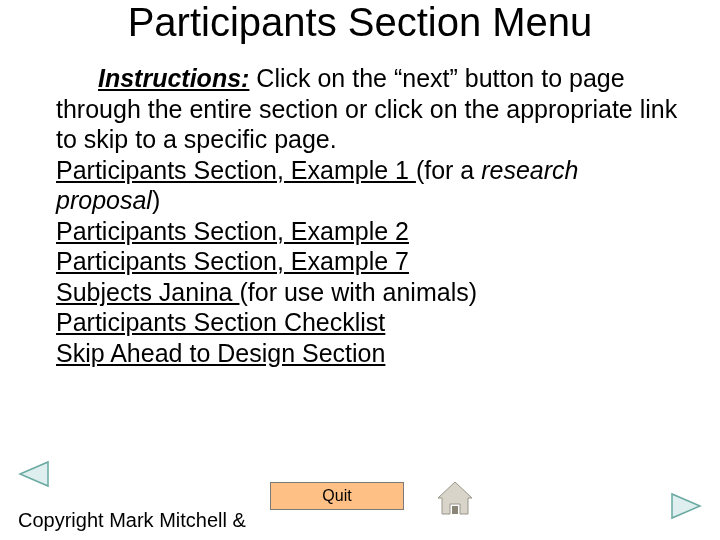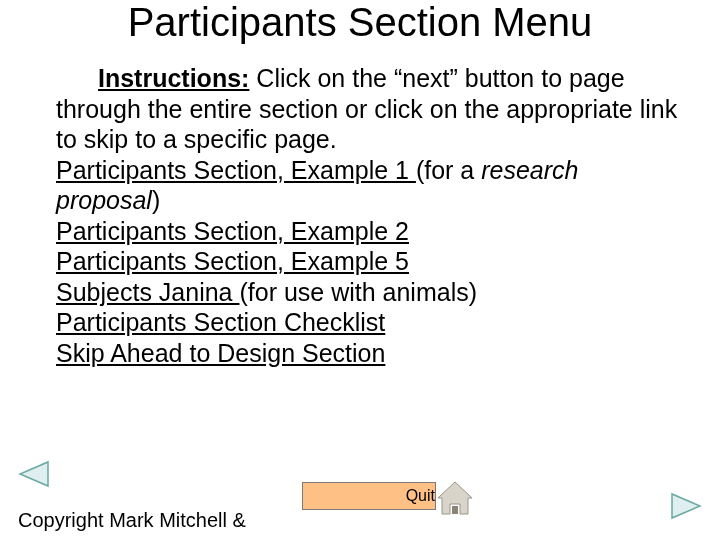--- a/index.html
+++ b/index.html
@@ -19,20 +19,21 @@
   }
   .content {
     padding-left: 56px;
     padding-right: 40px;
     font-size: 25px;
     line-height: 1.22;
   }
   .instructions-label {
     font-weight: 700;
     text-decoration: underline;
+    font-style: italic;
   }
   .indent-first {
     text-indent: 42px;
   }
   .link {
     text-decoration: underline;
     cursor: pointer;
     display: inline;
   }
   .italic {
@@ -55,25 +56,24 @@
   }
   .quit-btn {
     position: absolute;
     left: 270px;
     bottom: 30px;
     width: 134px;
     height: 28px;
     background: #fec084;
     border: 1px solid #7a7a7a;
     font-size: 16px;
-    text-align: right;
+    text-align: center;
     line-height: 26px;
     cursor: pointer;
     font-family: Arial, Helvetica, sans-serif;
-    margin-left: 32px;
   }
   .nav-prev {
     position: absolute;
     left: 16px;
     bottom: 48px;
     cursor: pointer;
   }
   .nav-next {
     position: absolute;
     right: 16px;
@@ -95,21 +95,21 @@
 <div class="content">
   <div class="line indent-first">
     <span class="instructions-label">Instructions:</span><span> Click on the “next” button to page through the entire section or click on the appropriate link to skip to a specific page.</span>
   </div>
 
   <div class="line">
     <span class="link">Participants Section, Example 1 </span><span>(for a </span><span class="italic">research proposal</span><span>)</span>
   </div>
 
   <div class="line"><span class="link">Participants Section, Example 2</span></div>
-  <div class="line"><span class="link">Participants Section, Example 5</span></div>
+  <div class="line"><span class="link">Participants Section, Example 7</span></div>
 
   <div class="line">
     <span class="link">Subjects Janina </span><span>(for use with animals)</span>
   </div>
 
   <div class="line"><span class="link">Participants Section Checklist</span></div>
   <div class="line"><span class="link">Skip Ahead to Design Section</span></div>
 </div>
 
 <div class="footer">

